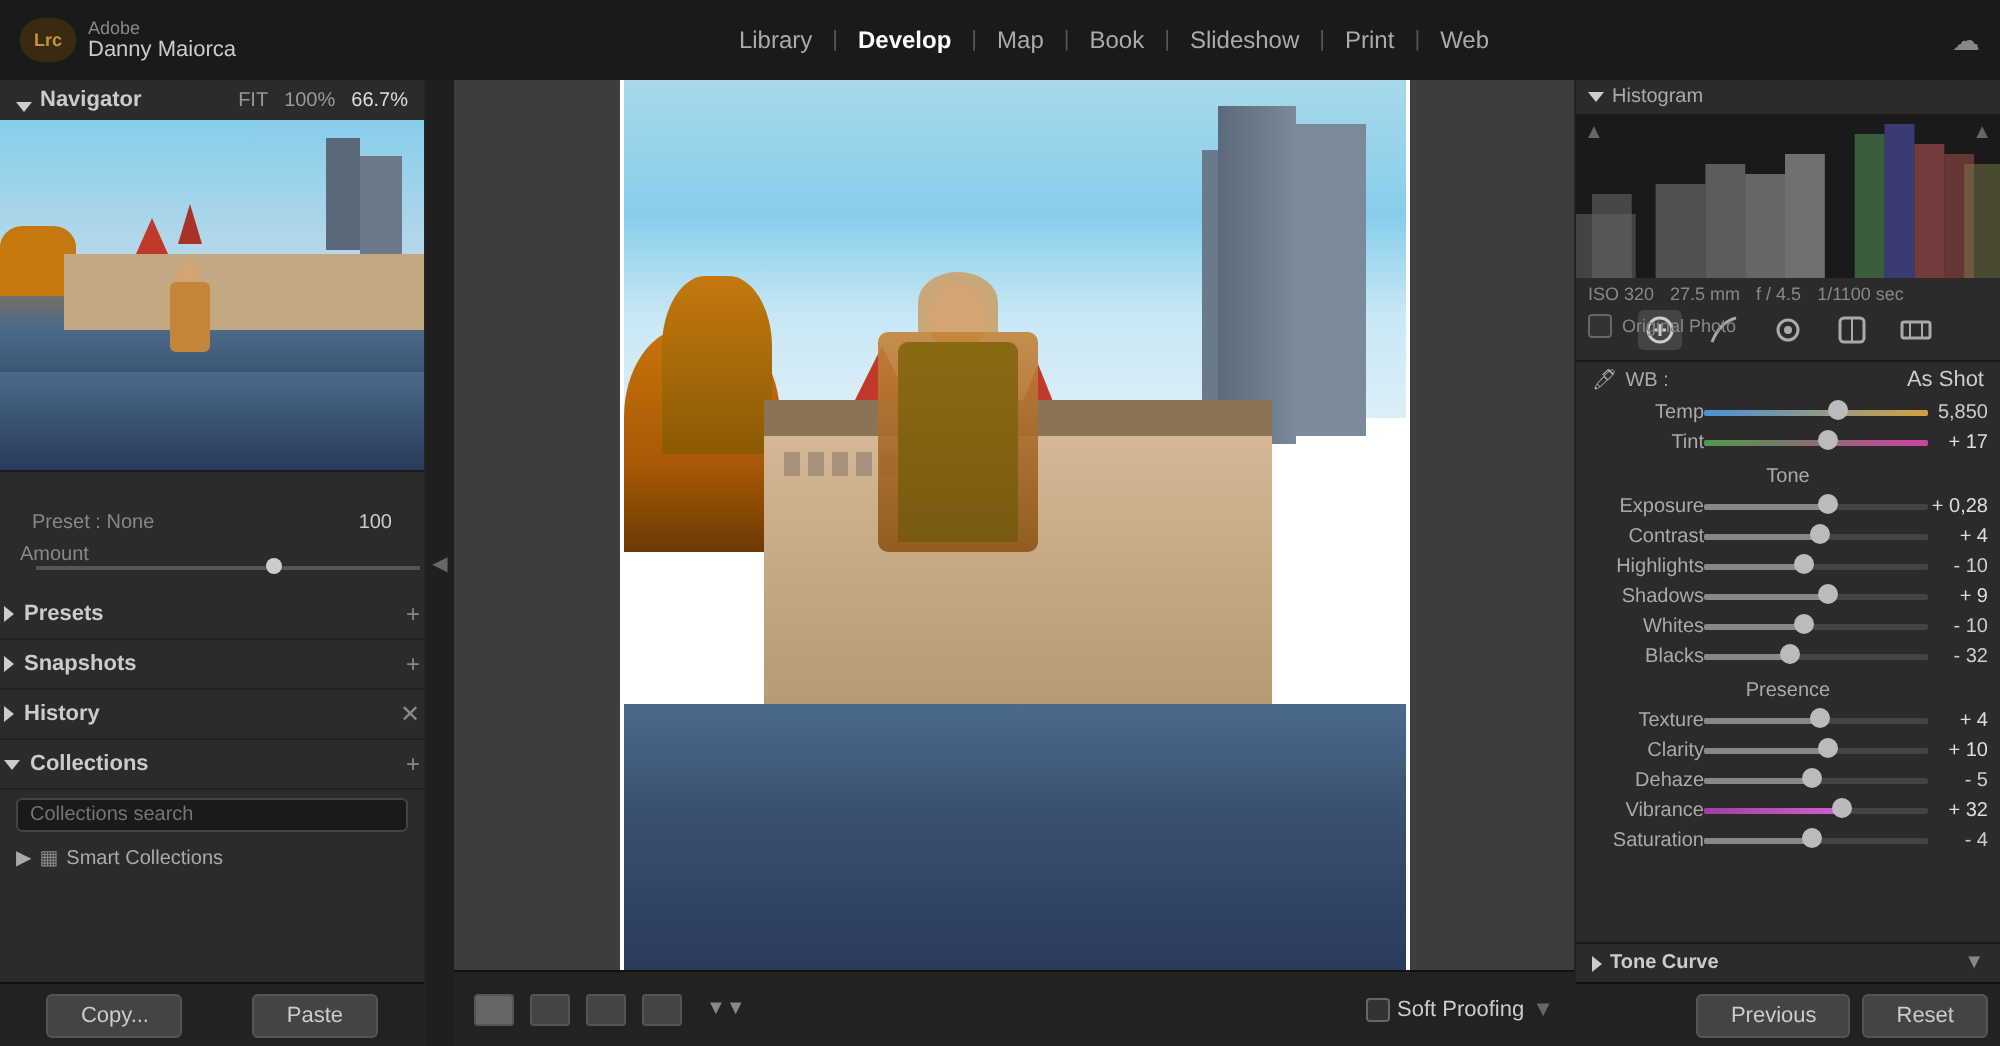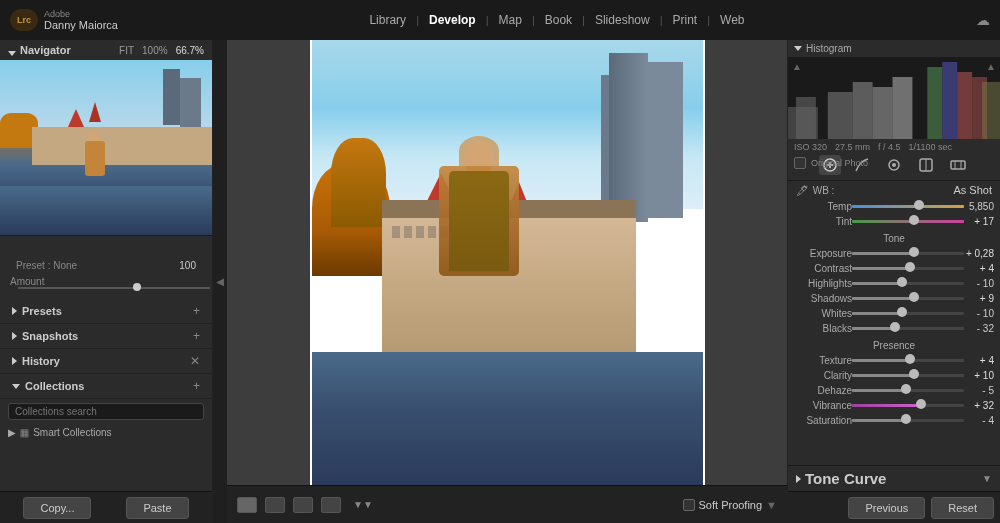--- a/index.html
+++ b/index.html
@@ -179,21 +179,21 @@
       height: 8px;
       background: #ccc;
       border-radius: 50%;
     }
 
     
     .panel-item {
       display: flex;
       align-items: center;
       justify-content: space-between;
-      padding: 5px 12px;
+      padding: 5px 2px;
       border-bottom: 1px solid #222;
     }
     .panel-item-label {
       display: flex;
       align-items: center;
       gap: 5px;
       font-size: 11px;
       font-weight: bold;
       color: #ccc;
     }
@@ -664,21 +664,21 @@
     .tone-curve-row {
       display: flex;
       align-items: center;
       justify-content: space-between;
       padding: 4px 8px;
       background: #2b2b2b;
       border-top: 1px solid #1a1a1a;
       flex-shrink: 0;
     }
     .tone-curve-label {
-      font-size: 15px;
+      font-size: 10px;
       font-weight: bold;
       color: #ccc;
     }
     .tone-curve-arrow {
       color: #888;
       font-size: 10px;
     }
 
     
     .right-sliders::-webkit-scrollbar { width: 4px; }
@@ -748,21 +748,21 @@
         <div style="position:absolute;bottom:25%;left:40%;width:18px;height:60px;">
           <div style="width:12px;height:12px;background:#d4a574;border-radius:50%;margin:0 auto;"></div>
           <div style="width:20px;height:35px;background:#c4843a;border-radius:3px;margin-top:-2px;"></div>
         </div>
 
         <div style="position:absolute;top:28%;left:32%;width:0;height:0;border-left:8px solid transparent;border-right:8px solid transparent;border-bottom:18px solid #c0392b;"></div>
         <div style="position:absolute;top:24%;left:42%;width:0;height:0;border-left:6px solid transparent;border-right:6px solid transparent;border-bottom:20px solid #a93226;"></div>
       </div>
     </div>
 
-    <div style="padding:20px 8px 0;">
+    <div style="padding:0 8px 0;margin-top:16px;">
       <div class="preset-row">
         <span>Preset : None</span>
         <span class="amount-val">100</span>
       </div>
       <div style="padding:0 2px 4px;">
         <span style="font-size:10px;color:#888;">Amount</span>
         <div class="slider-thin">
           <div class="slider-thumb" style="left:60%;"></div>
         </div>
       </div>

